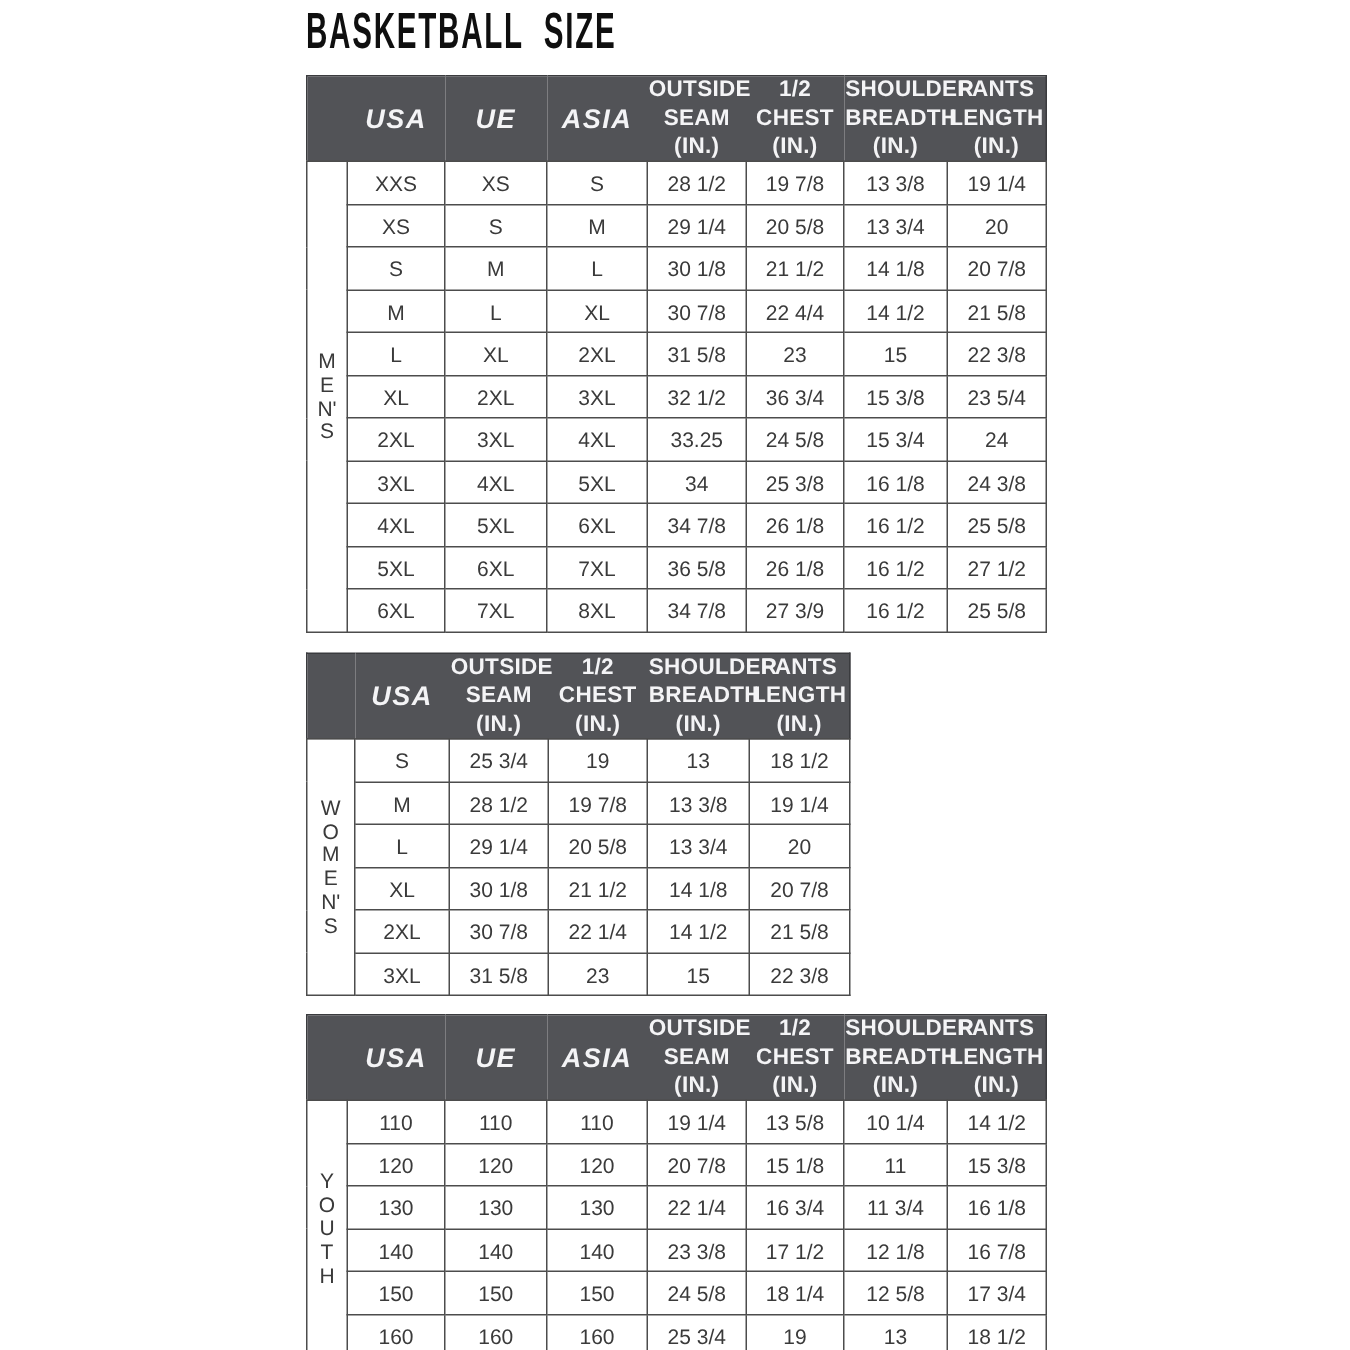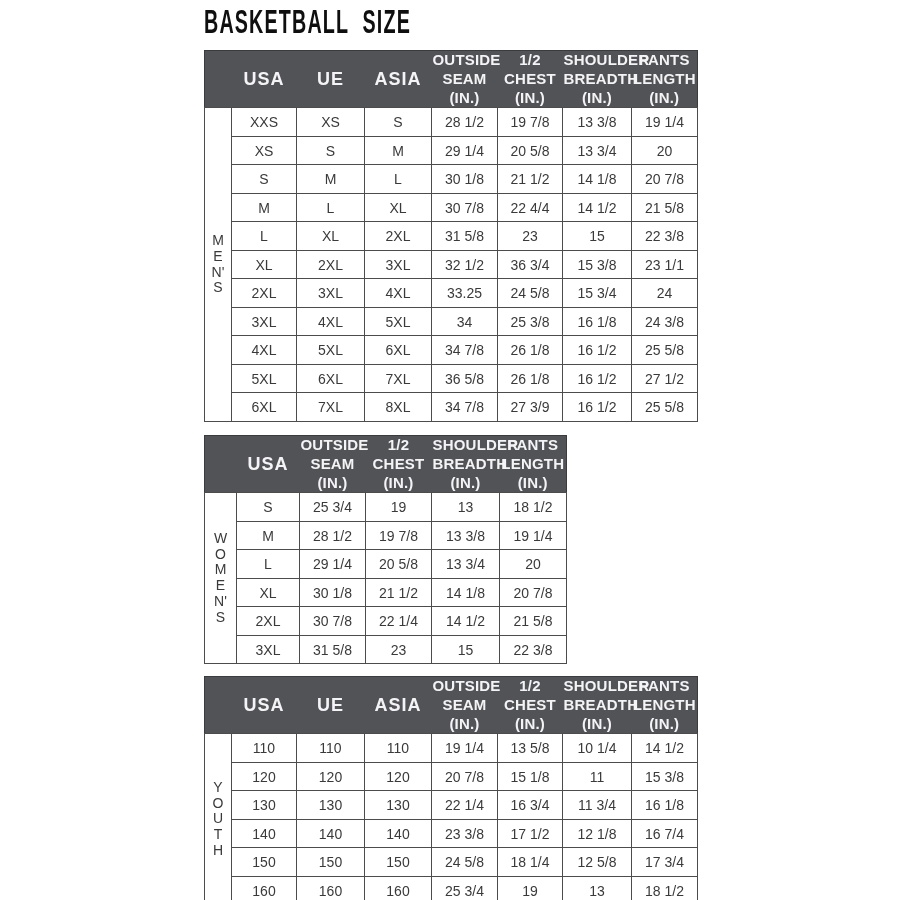--- a/index.html
+++ b/index.html
@@ -47,20 +47,21 @@
     border: none;
     padding: 0 1px;
     vertical-align: middle;
     text-align: center;
   }
   thead { border: 1px solid #3a3b3e; }
   th.hcell.big {
     font-size: 18px;
     font-weight: 700;
     letter-spacing: 1px;
+    font-style: italic;
   }
   th.hcell.small {
     font-size: 15px;
     font-weight: 700;
     letter-spacing: 0.2px;
     line-height: 1.25;
     white-space: pre-line;
     margin-top: 20px;
   }
   td {
@@ -167,21 +168,21 @@
             <td>15</td>
             <td>22 3/8</td>
           </tr>
           <tr>
             <td>XL</td>
             <td>2XL</td>
             <td>3XL</td>
             <td>32 1/2</td>
             <td>36 3/4</td>
             <td>15 3/8</td>
-            <td>23 1/1</td>
+            <td>23 5/4</td>
           </tr>
           <tr>
             <td>2XL</td>
             <td>3XL</td>
             <td>4XL</td>
             <td>33.25</td>
             <td>24 5/8</td>
             <td>15 3/4</td>
             <td>24</td>
           </tr>
@@ -369,21 +370,21 @@
             <td>11 3/4</td>
             <td>16 1/8</td>
           </tr>
           <tr>
             <td>140</td>
             <td>140</td>
             <td>140</td>
             <td>23 3/8</td>
             <td>17 1/2</td>
             <td>12 1/8</td>
-            <td>16 7/4</td>
+            <td>16 7/8</td>
           </tr>
           <tr>
             <td>150</td>
             <td>150</td>
             <td>150</td>
             <td>24 5/8</td>
             <td>18 1/4</td>
             <td>12 5/8</td>
             <td>17 3/4</td>
           </tr>

